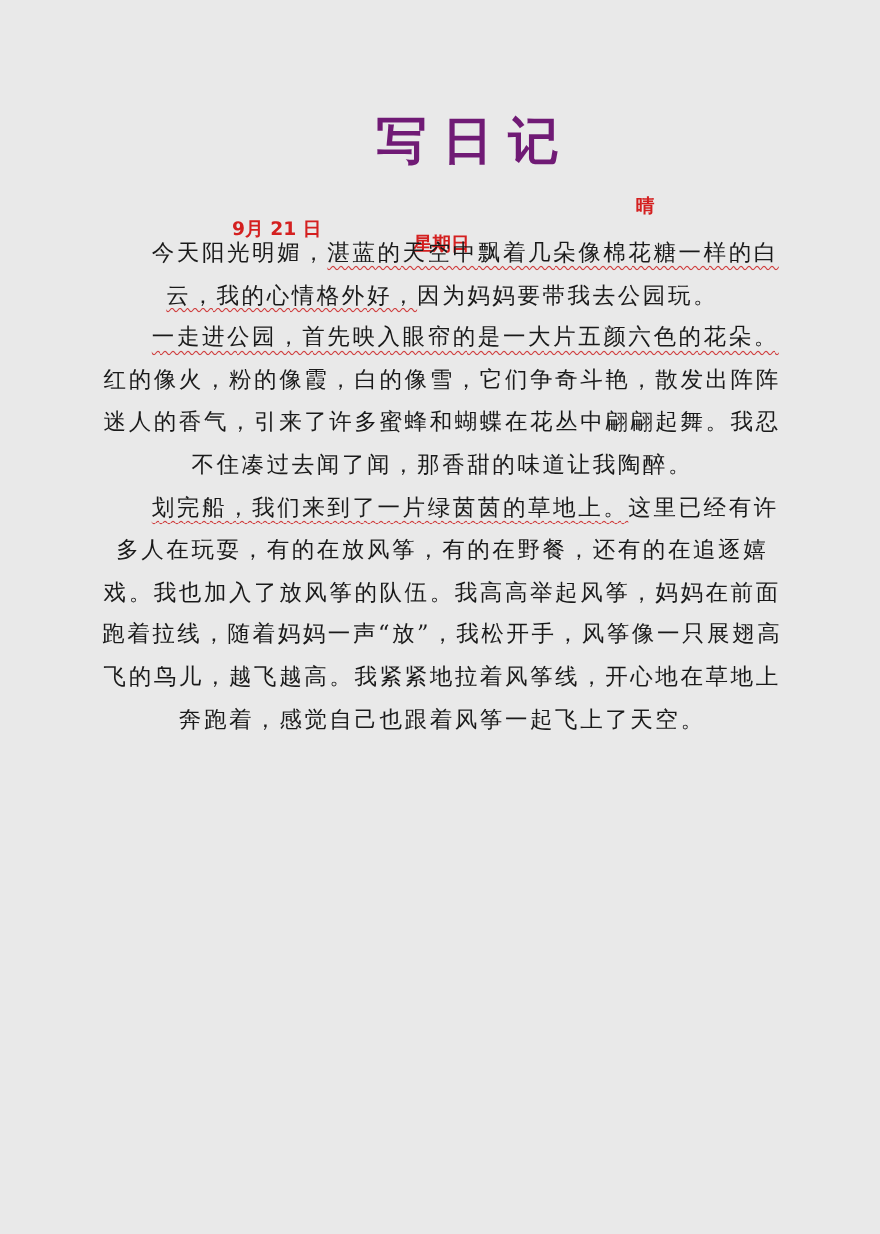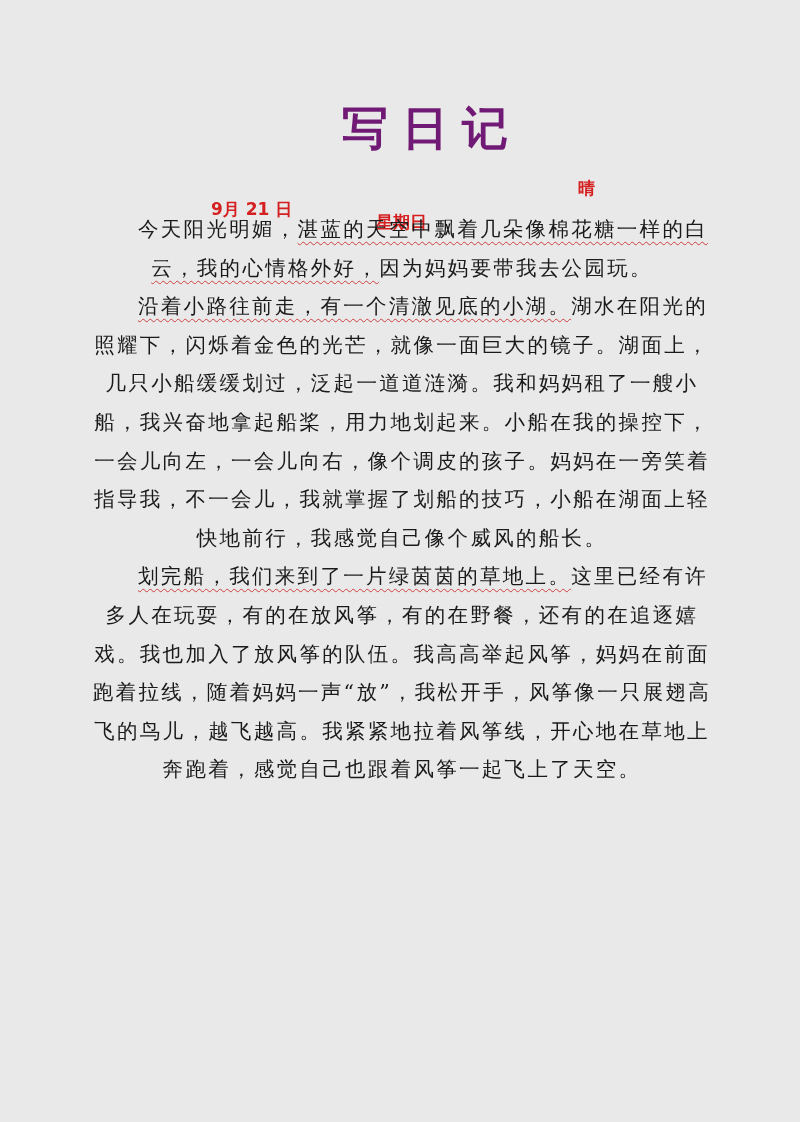--- a/index.html
+++ b/index.html
@@ -51,16 +51,16 @@
 
 <div>
   <div class="title">写日记</div>
 
   <div class="meta date">9月 21 日</div>
   <div class="meta weekday">星期日</div>
   <div class="meta weather">晴</div>
 
   <div class="body-text">
     <p class="para"><span>今天阳光明媚，</span><span class="wavy">湛蓝的天空中飘着几朵像棉花糖一样的白云，我的心情格外好，</span><span>因为妈妈要带我去公园玩。</span></p>
-    <p class="para"><span></span><span class="wavy">沿着小路往前走，有一个清澈见底的小湖。</span><span>湖水在阳光的照耀下，闪烁着金色的光芒，就像一面巨大的镜子。湖面上，几只小船缓缓划过，泛起一道道涟漪。我和妈妈租了一艘小船，我兴奋地拿起船桨，用力地划起来。小船在我的操控下，一会儿向左，一会儿向右，像个调皮的孩子。妈妈在一旁笑着指导我，不一会儿，我就掌握了划船的技巧，小船在湖面上轻快地前行，我感觉自己像个威风的船长。</span></p>
+    <p class="para"><span></span><span class="wavy">一走进公园，首先映入眼帘的是一大片五颜六色的花朵。</span><span>红的像火，粉的像霞，白的像雪，它们争奇斗艳，散发出阵阵迷人的香气，引来了许多蜜蜂和蝴蝶在花丛中翩翩起舞。我忍不住凑过去闻了闻，那香甜的味道让我陶醉。</span></p>
     <p class="para"><span></span><span class="wavy">划完船，我们来到了一片绿茵茵的草地上。</span><span>这里已经有许多人在玩耍，有的在放风筝，有的在野餐，还有的在追逐嬉戏。我也加入了放风筝的队伍。我高高举起风筝，妈妈在前面跑着拉线，随着妈妈一声“放”，我松开手，风筝像一只展翅高飞的鸟儿，越飞越高。我紧紧地拉着风筝线，开心地在草地上奔跑着，感觉自己也跟着风筝一起飞上了天空。</span></p>
   </div>
 </div>
 
 </body></html>

